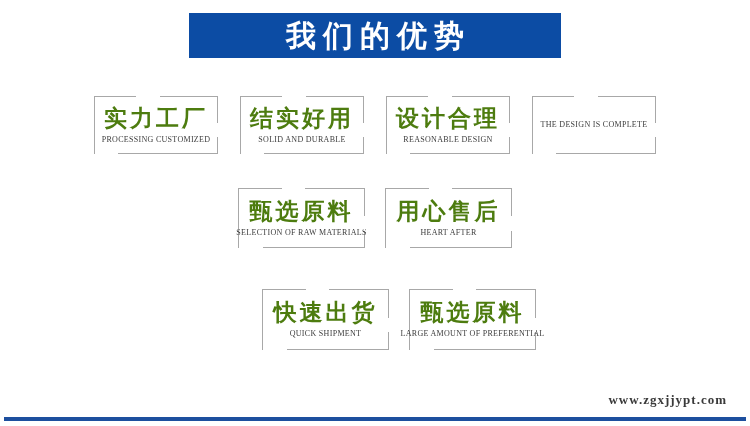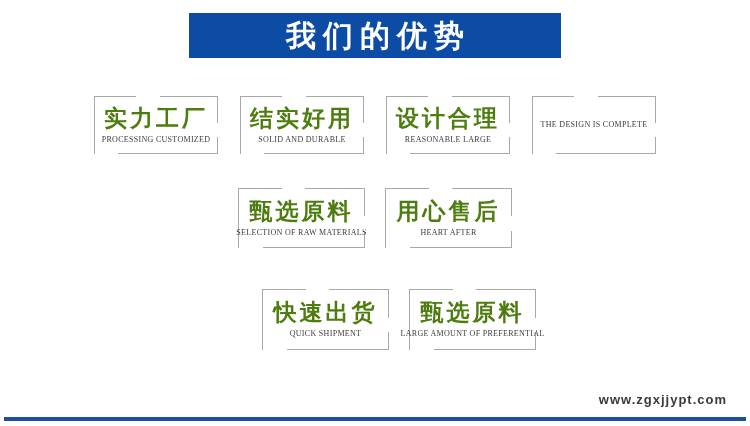--- a/index.html
+++ b/index.html
@@ -39,21 +39,21 @@
   .card-title {
     font-size:23px; font-weight:600; color:#4d7c0f;
     letter-spacing:3px; line-height:1; margin-bottom:6px; white-space:nowrap;
   }
   .card-sub {
     font-size:8px; color:#3c3c3c; letter-spacing:0.3px;
     line-height:1; white-space:nowrap;font-family:Liberation Serif, serif;
   }
   .site-url {
     position:absolute; top:392px; right:23px;
-    font-family:Liberation Sans, sans-serif;
+    font-family:Liberation Serif, serif;
     font-size:13px; font-weight:600; color:#3a3a3a; letter-spacing:1px;
   }
   .footer-bar {
     position:absolute; left:4px; right:4px; bottom:5px; height:4px;
     background:#1d4f9e;
   }
 </style>
 </head>
 <body>
 
@@ -76,21 +76,21 @@
         <i class="gap gap-right"></i>
         <i class="gap gap-bottom"></i>
       <div class="card-title">结实好用</div>
       <div class="card-sub">SOLID AND DURABLE</div>
     </div>
     <div class="card">
       <i class="gap gap-top"></i>
         <i class="gap gap-right"></i>
         <i class="gap gap-bottom"></i>
       <div class="card-title">设计合理</div>
-      <div class="card-sub">REASONABLE LARGE</div>
+      <div class="card-sub">REASONABLE DESIGN</div>
     </div>
     <div class="card">
       <i class="gap gap-top"></i>
         <i class="gap gap-right"></i>
         <i class="gap gap-bottom"></i>
       <div class="card-sub">THE DESIGN IS COMPLETE</div>
     </div>
   </div>
 
   <div class="row row2">

